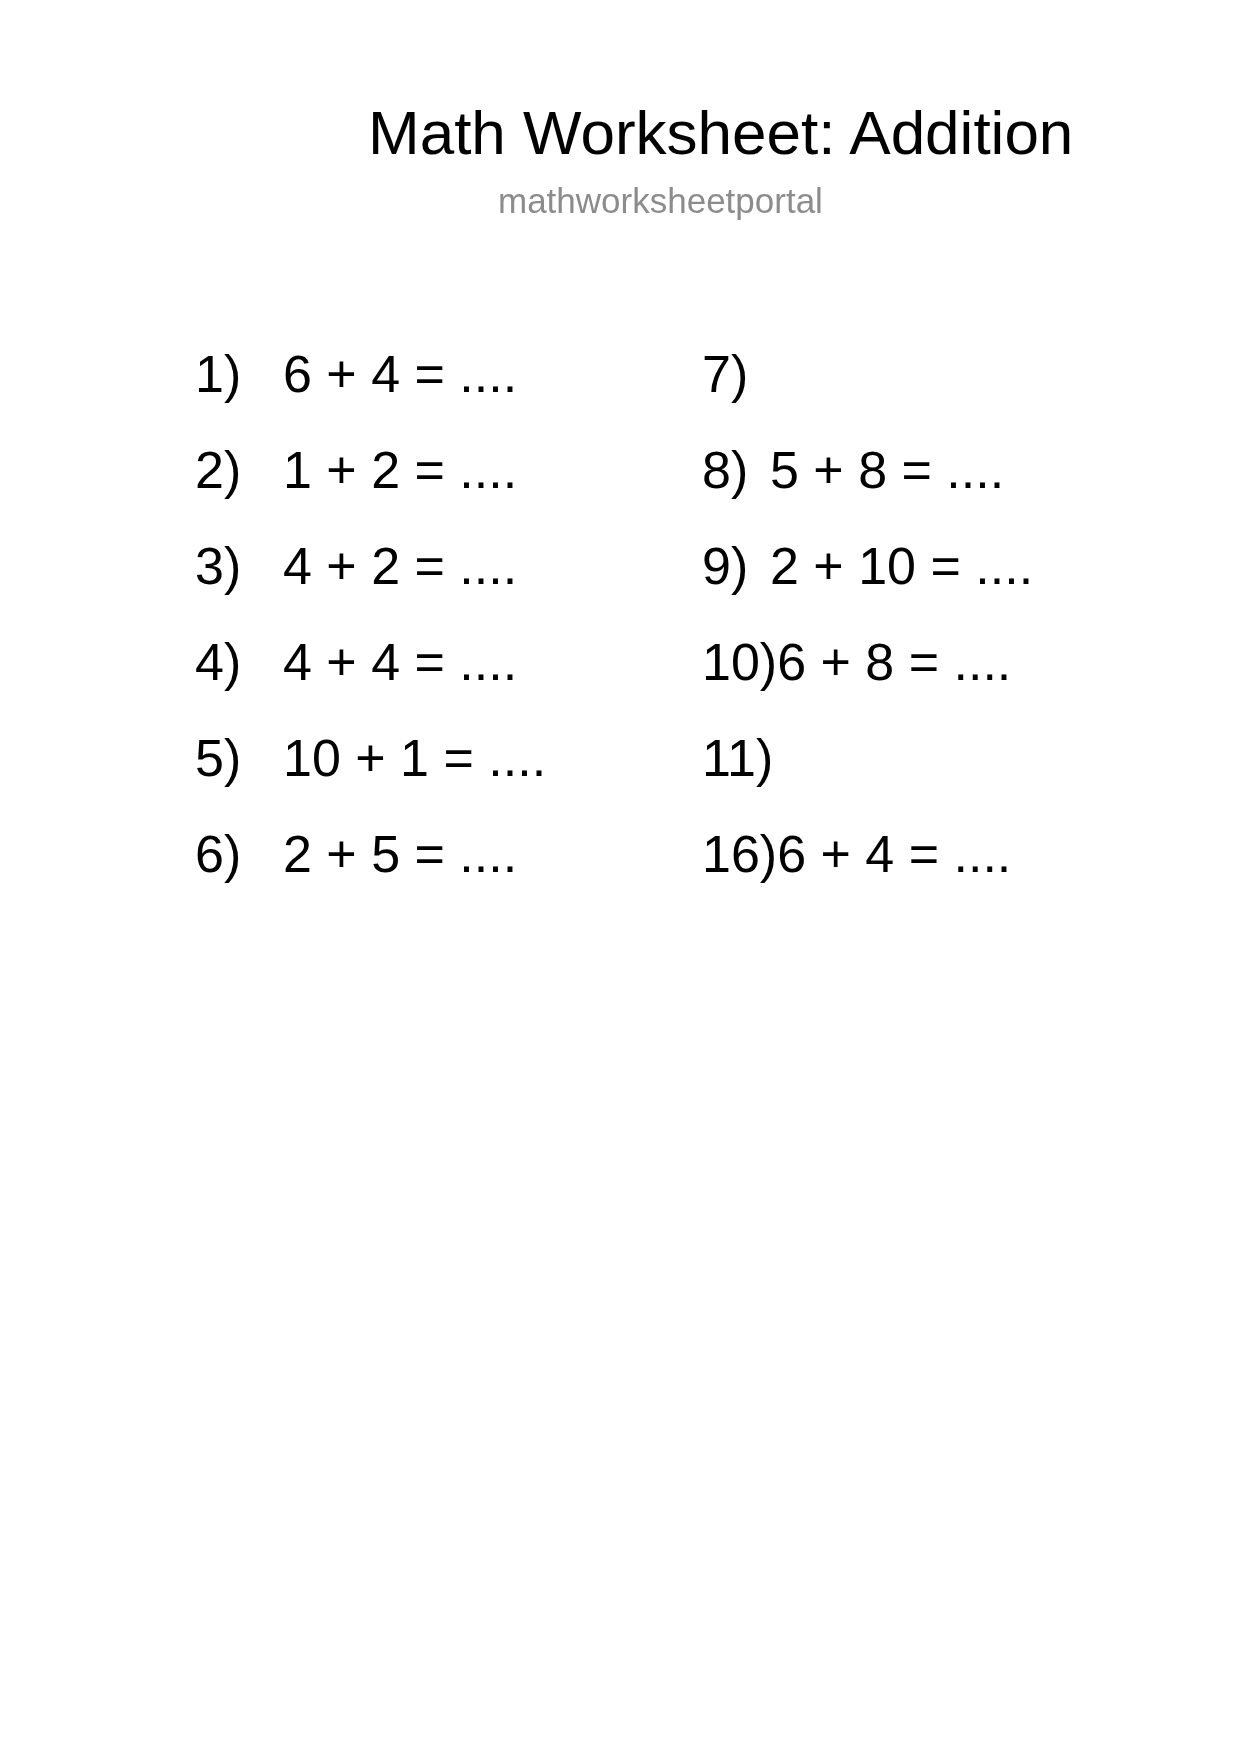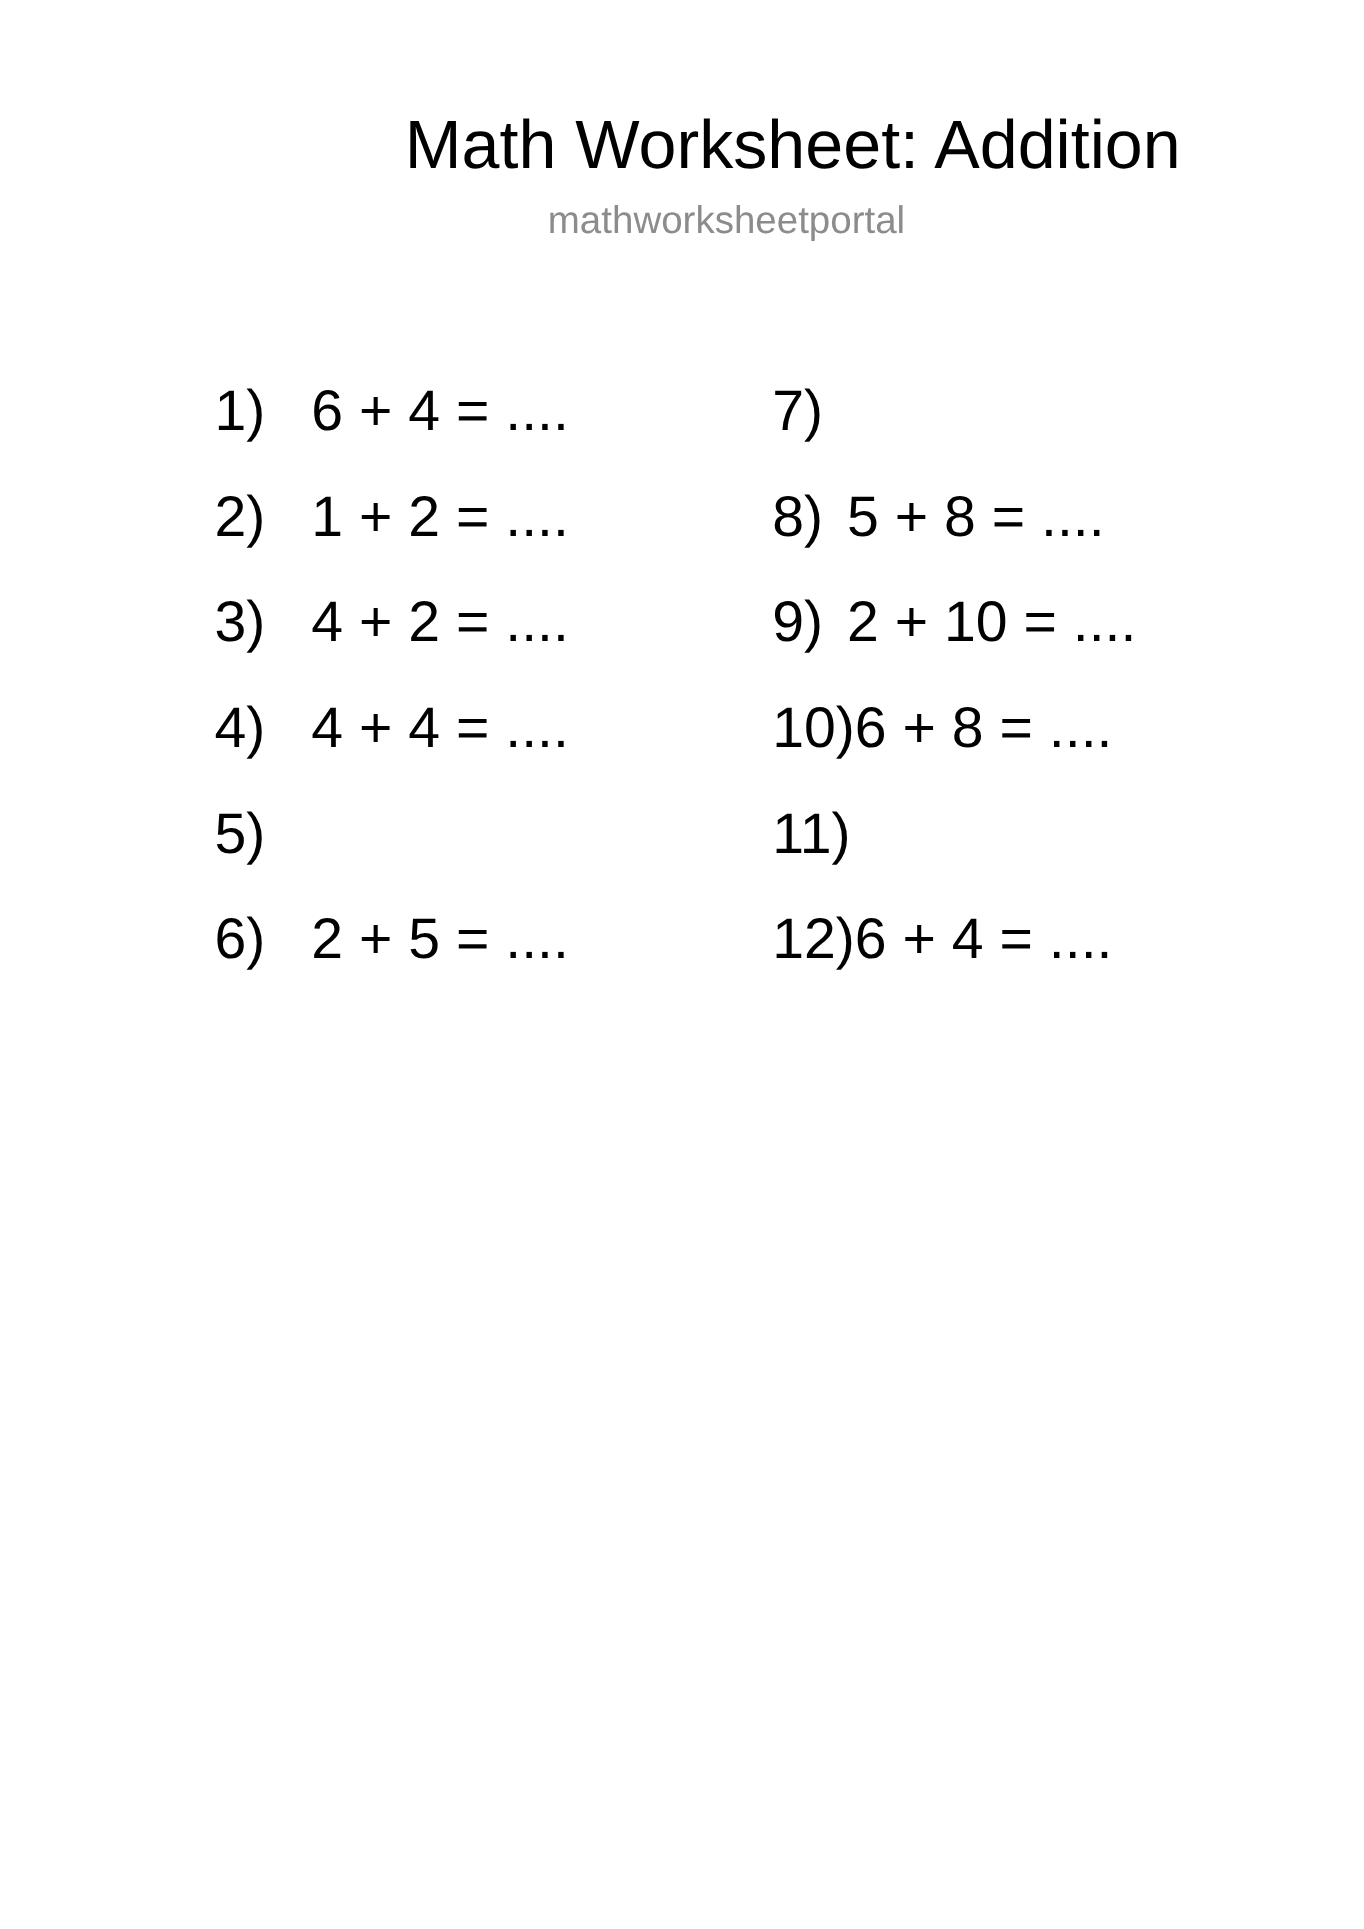--- a/index.html
+++ b/index.html
@@ -66,26 +66,26 @@
 <div class="page">
 
   <div class="title">Math Worksheet: Addition</div>
   <div class="subtitle">mathworksheetportal</div>
 
   <div class="col col-left">
     <div class="problem"><span class="p-num">1)</span><span class="p-expr">6 + 4 = ....</span></div>
     <div class="problem"><span class="p-num">2)</span><span class="p-expr">1 + 2 = ....</span></div>
     <div class="problem"><span class="p-num">3)</span><span class="p-expr">4 + 2 = ....</span></div>
     <div class="problem"><span class="p-num">4)</span><span class="p-expr">4 + 4 = ....</span></div>
-    <div class="problem"><span class="p-num">5)</span></div>
+    <div class="problem"><span class="p-num">5)</span><span class="p-expr">10 + 1 = ....</span></div>
     <div class="problem"><span class="p-num">6)</span><span class="p-expr">2 + 5 = ....</span></div>
   </div>
 
   <div class="col col-right">
     <div class="problem"><span class="p-num">7)</span></div>
     <div class="problem"><span class="p-num">8)</span><span class="p-expr">5 + 8 = ....</span></div>
     <div class="problem"><span class="p-num">9)</span><span class="p-expr">2 + 10 = ....</span></div>
     <div class="problem"><span class="p-num">10)</span><span class="p-expr">6 + 8 = ....</span></div>
     <div class="problem"><span class="p-num">11)</span></div>
-    <div class="problem"><span class="p-num">12)</span><span class="p-expr">6 + 4 = ....</span></div>
+    <div class="problem"><span class="p-num">16)</span><span class="p-expr">6 + 4 = ....</span></div>
   </div>
 
 </div>
 
 </body></html>

